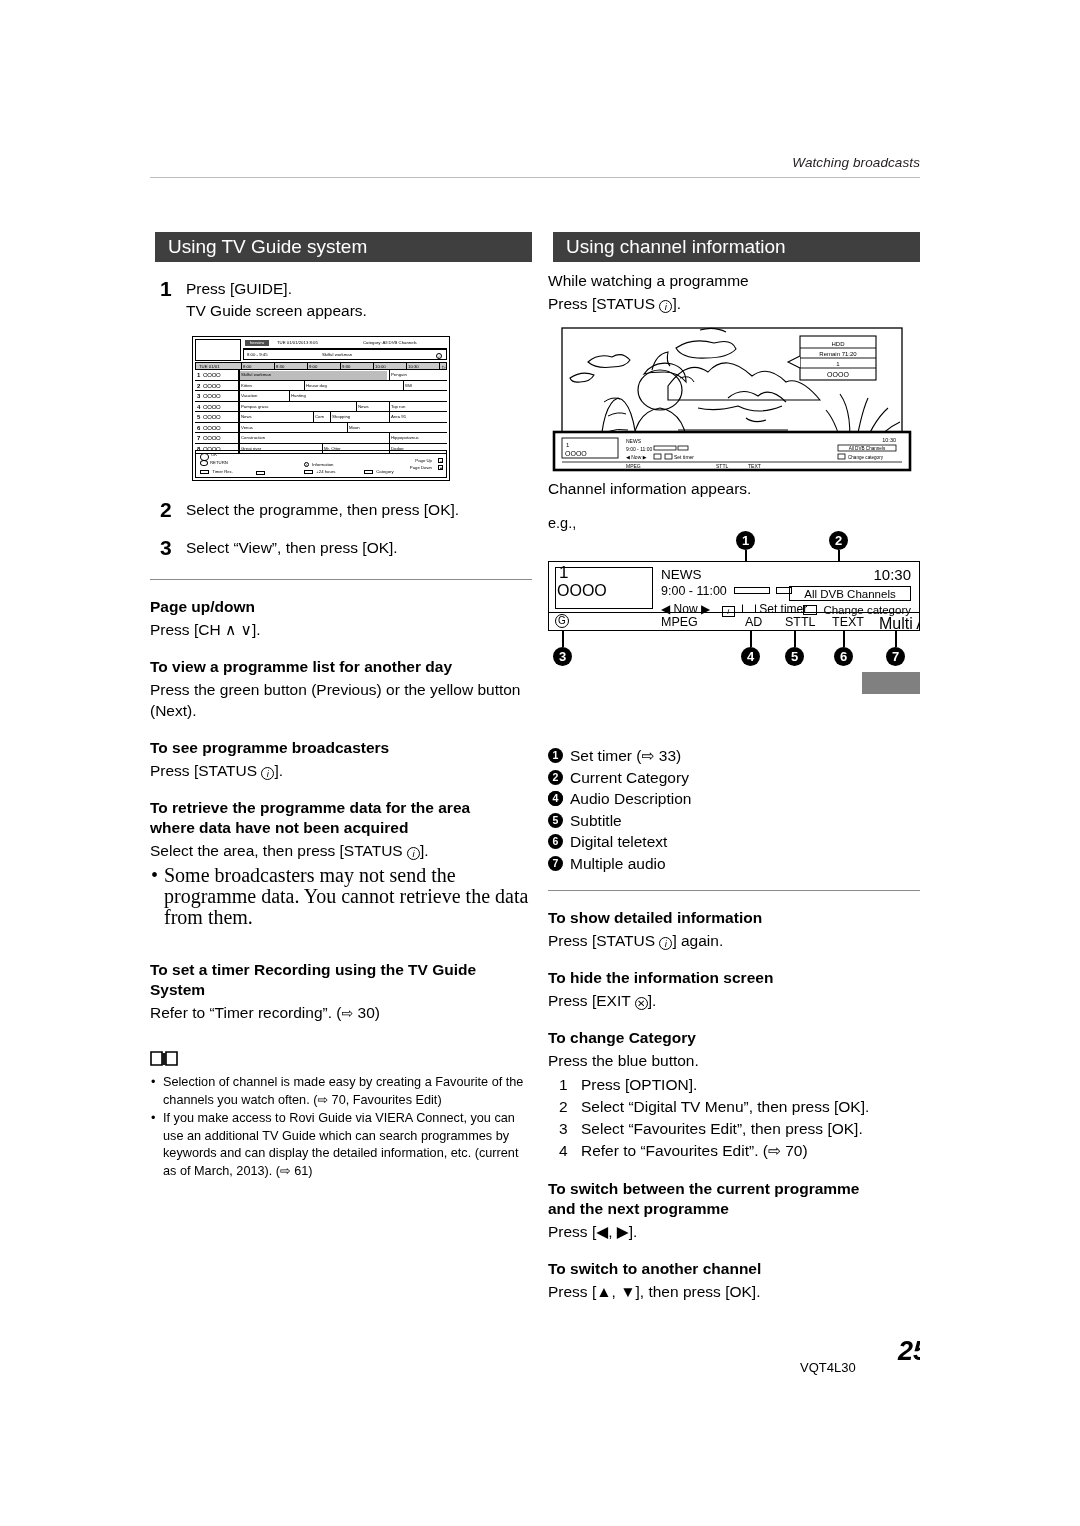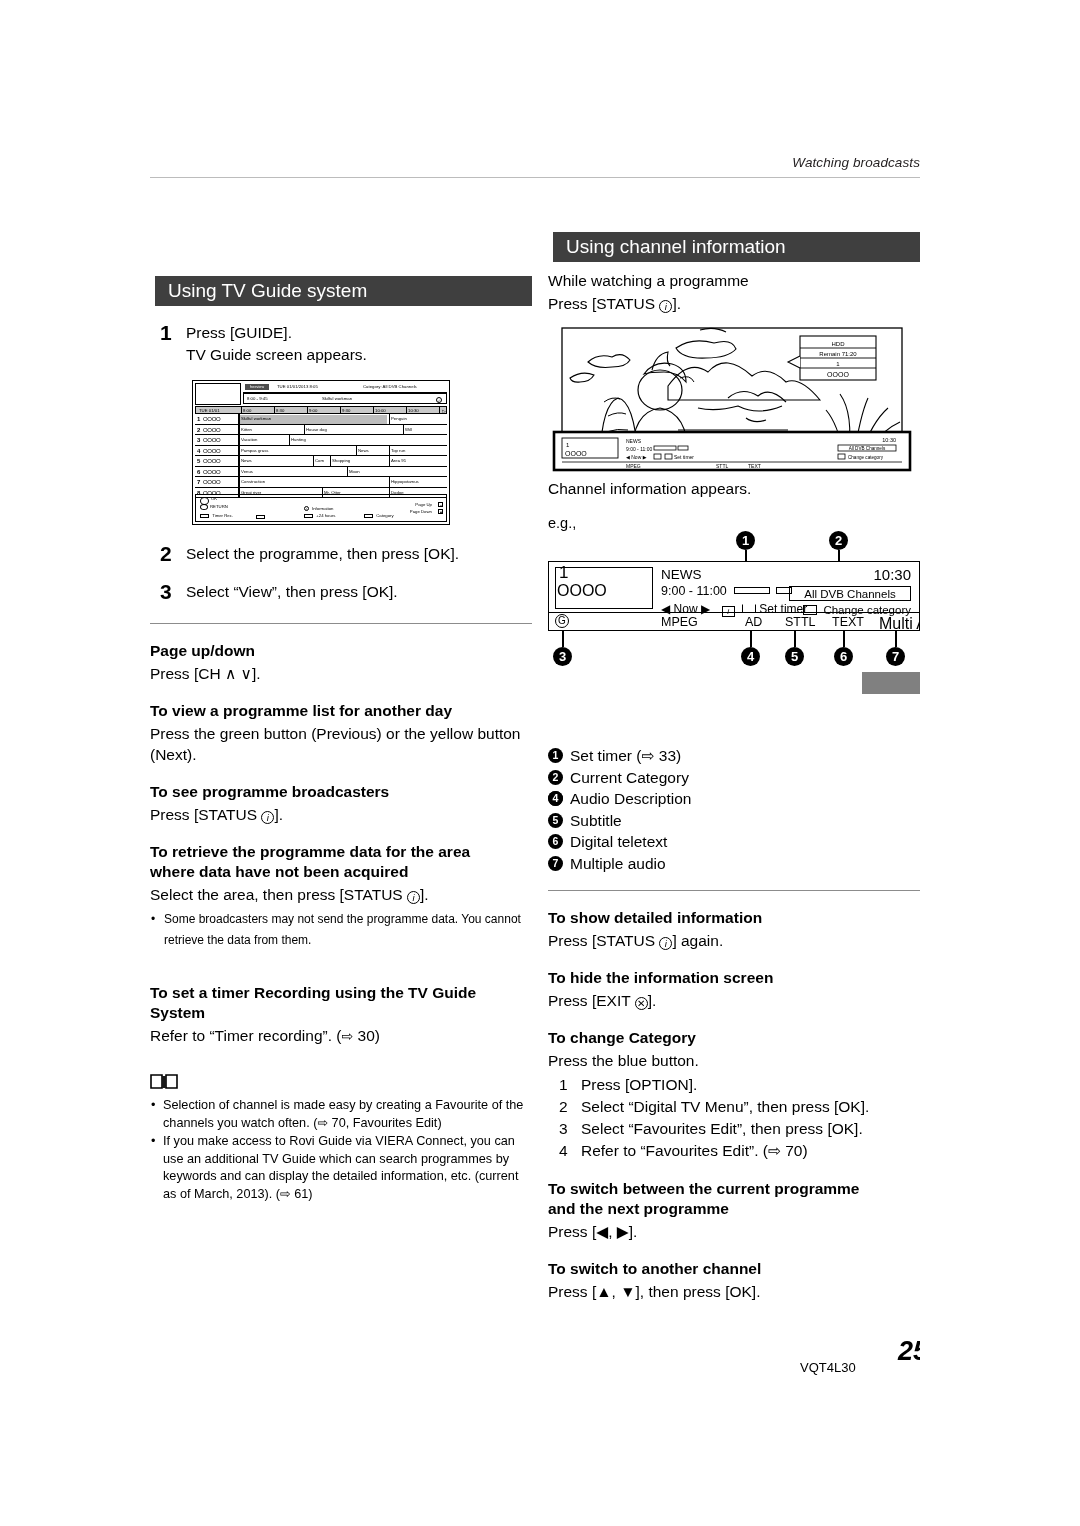--- a/index.html
+++ b/index.html
@@ -17,21 +17,21 @@
     text-align: right;
     font-style: italic; font-size: 13.5px; color: #231f20;
     letter-spacing: .1px;
   }
   .runrule {
     position: absolute; left: 150px; top: 177px; width: 770px;
     height: 1px; background: #bcbcbc;
   }
 
   
-  .col-left  { position: absolute; left: 150px;  top: 232px; width: 382px; margin-top: 44px; }
+  .col-left  { position: absolute; left: 150px;  top: 232px; width: 382px; }
   .col-right { position: absolute; left: 548px;  top: 232px; width: 372px; }
 
   
   .banner {
     background: #3f3f3f; color: #fff;
     height: 30px; line-height: 30px;
     padding-left: 18px;
     font-size: 19px; font-weight: 400;
     position: relative;
   }
@@ -49,22 +49,22 @@
   .step .body { font-size: 15.5px; line-height: 22px; }
 
   
   h3.sub {
     font-size: 15.5px; font-weight: bold; line-height: 20px;
     margin-top: 17px;
   }
   p.txt { font-size: 15.5px; line-height: 21px; margin-top: 2px; }
   ul.bul { list-style: none; margin-top: 4px; }
   ul.bul li {
-    font-size: 12px; line-height: 21px;
-    padding-left: 14px; position: relative;
+    font-size: 20px; line-height: 21px;
+    padding-left: 14px; position: relative; font-family: Liberation Serif, serif;
   }
   ul.bul li::before { content: "\2022"; position: absolute; left: 1px; top: 0; }
 
   .rule { height: 1px; background: #8c8c8c; margin-top: 20px; }
 
   
   .notebox { margin-top: 26px; }
   .book { width: 28px; height: 17px; display: block; }
   ul.note { list-style: none; margin-top: 7px; }
   ul.note li {

